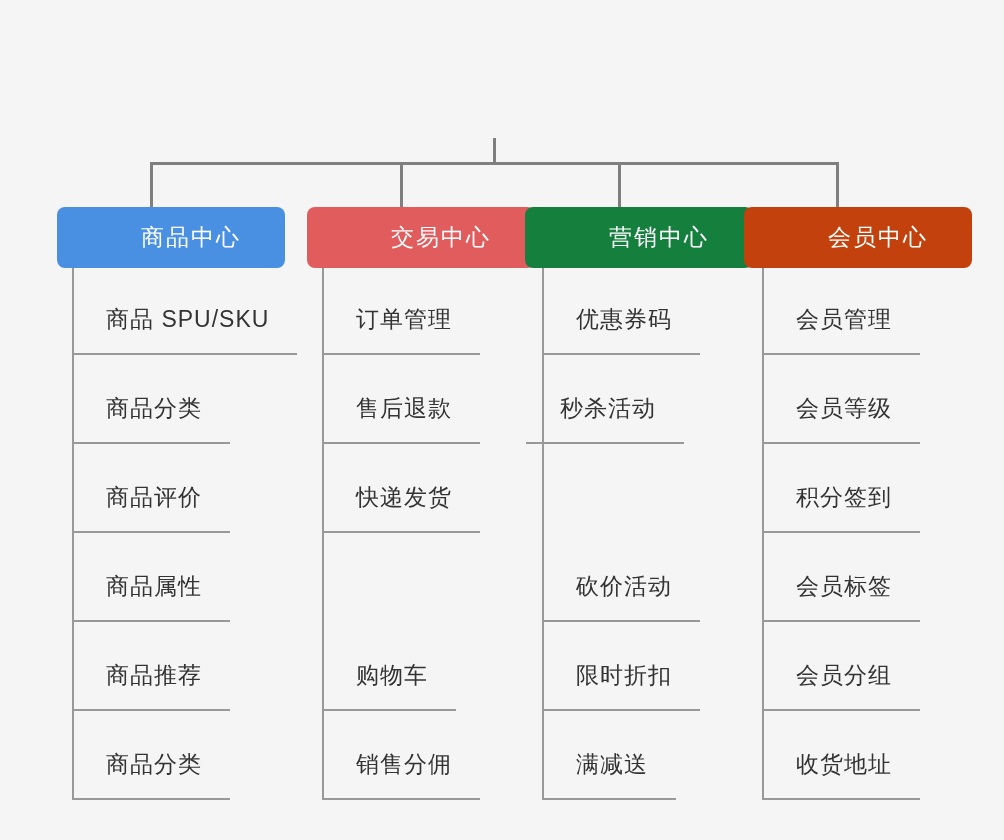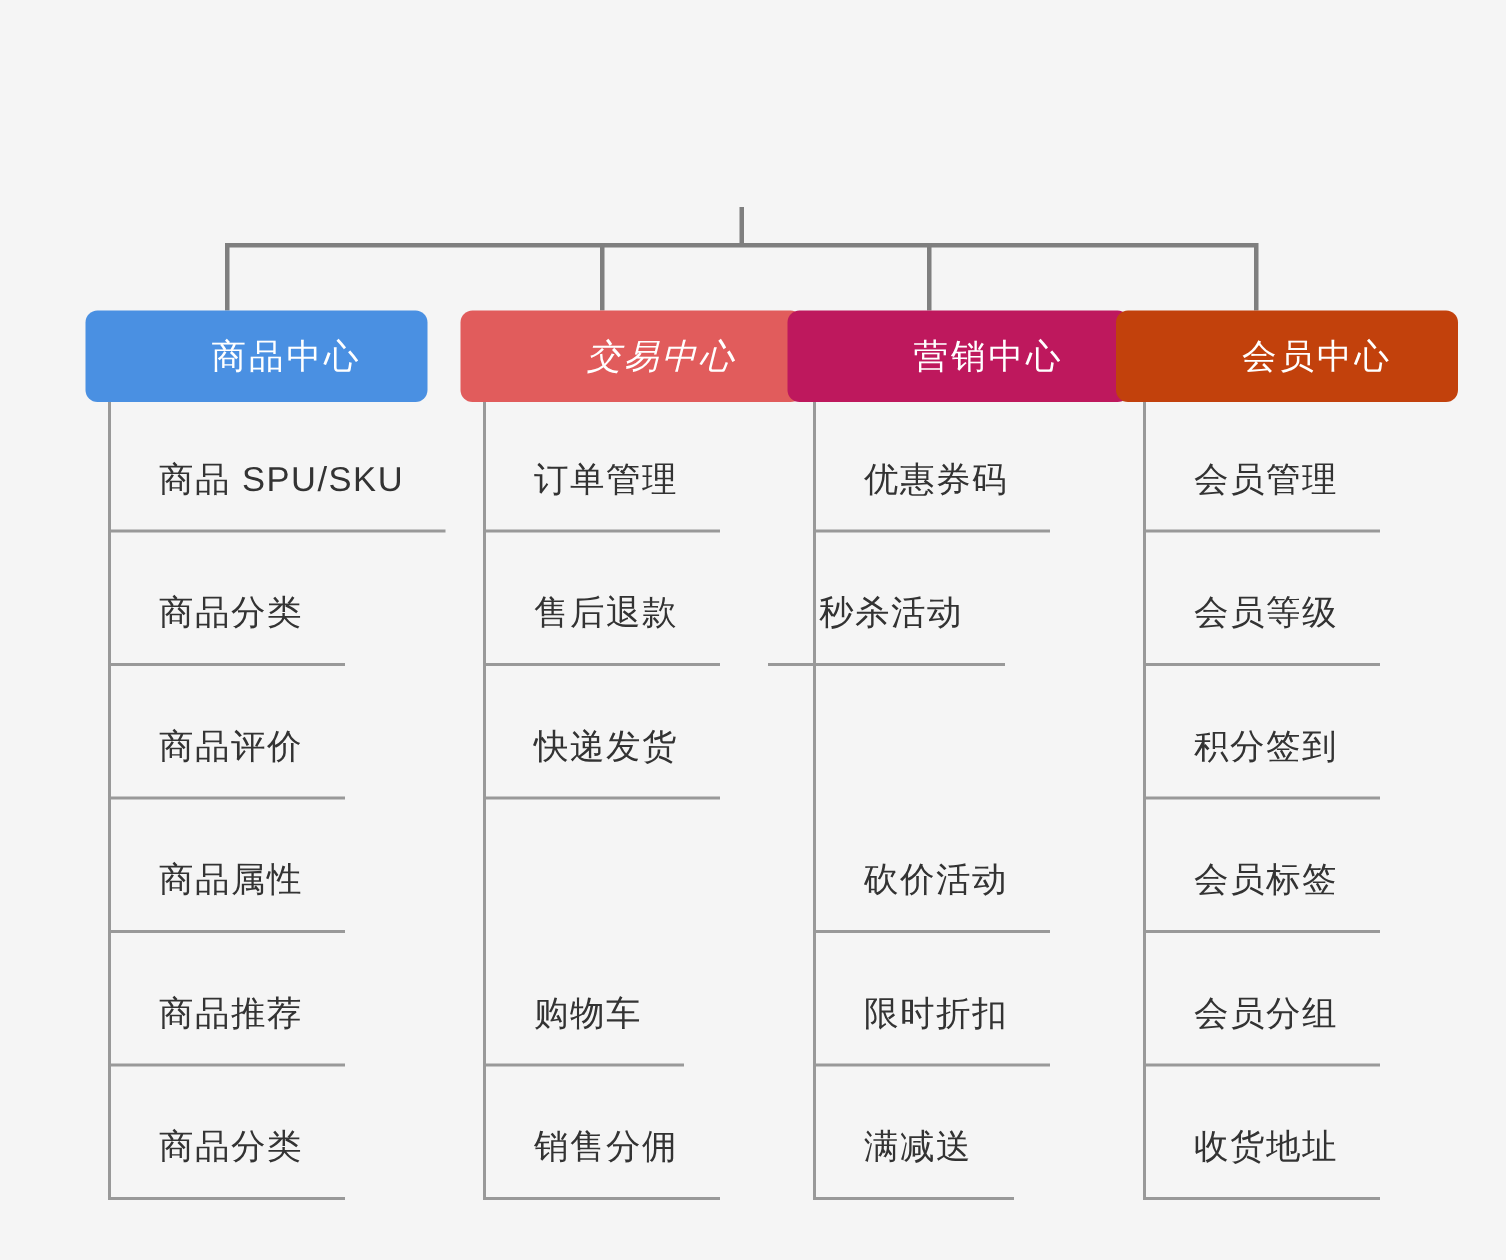--- a/index.html
+++ b/index.html
@@ -35,22 +35,22 @@
 
 
   <div class="vline" style="left:493px;top:138px;height:25px"></div>
   <div class="hline" style="left:150px;top:162px;width:688px"></div>
   <div class="vline" style="left:150px;top:162px;height:45px"></div>
   <div class="vline" style="left:400px;top:162px;height:45px"></div>
   <div class="vline" style="left:618px;top:162px;height:45px"></div>
   <div class="vline" style="left:836px;top:162px;height:45px"></div>
 
   <div class="branch" style="left: 57px; background-color: rgb(74, 144, 226);">商品中心</div>
-  <div class="branch" style="left: 307px; background-color: rgb(225, 92, 92); font-style: italic;">交易中心</div>
-  <div class="branch" style="left: 525px; background-color: #be185d;">营销中心</div>
+  <div class="branch" style="left: 307px; background-color: rgb(225, 92, 92);">交易中心</div>
+  <div class="branch" style="left: 525px; background-color: #15803d;">营销中心</div>
   <div class="branch" style="left: 744px; background-color: #c2410c; font-family: Liberation Mono, monospace;">会员中心</div>
 
   <div class="spine" style="left:72px"></div>
   <div class="spine" style="left:322px"></div>
   <div class="spine" style="left:542px"></div>
   <div class="spine" style="left:762px"></div>
 
   <div class="leaf" style="left:72px;top:309px">商品 SPU/SKU</div>
   <div class="leaf" style="left:72px;top:398px">商品分类</div>
   <div class="leaf" style="left:72px;top:487px">商品评价</div>
@@ -58,21 +58,21 @@
   <div class="leaf" style="left:72px;top:665px">商品推荐</div>
   <div class="leaf" style="left:72px;top:754px">商品分类</div>
 
   <div class="leaf" style="left:322px;top:309px">订单管理</div>
   <div class="leaf" style="left:322px;top:398px">售后退款</div>
   <div class="leaf" style="left:322px;top:487px">快递发货</div>
   <div class="leaf" style="left:322px;top:665px">购物车</div>
   <div class="leaf" style="left:322px;top:754px">销售分佣</div>
 
   <div class="leaf" style="left:542px;top:309px">优惠券码</div>
-  <div class="leaf" style="left:512px;top:398px">秒杀活动</div>
+  <div class="leaf" style="left:526px;top:398px">秒杀活动</div>
   <div class="leaf" style="left:542px;top:576px">砍价活动</div>
   <div class="leaf" style="left:542px;top:665px">限时折扣</div>
   <div class="leaf" style="left:542px;top:754px">满减送</div>
 
   <div class="leaf" style="left:762px;top:309px">会员管理</div>
   <div class="leaf" style="left:762px;top:398px">会员等级</div>
   <div class="leaf" style="left:762px;top:487px">积分签到</div>
   <div class="leaf" style="left:762px;top:576px">会员标签</div>
   <div class="leaf" style="left:762px;top:665px">会员分组</div>
   <div class="leaf" style="left:762px;top:754px">收货地址</div>

